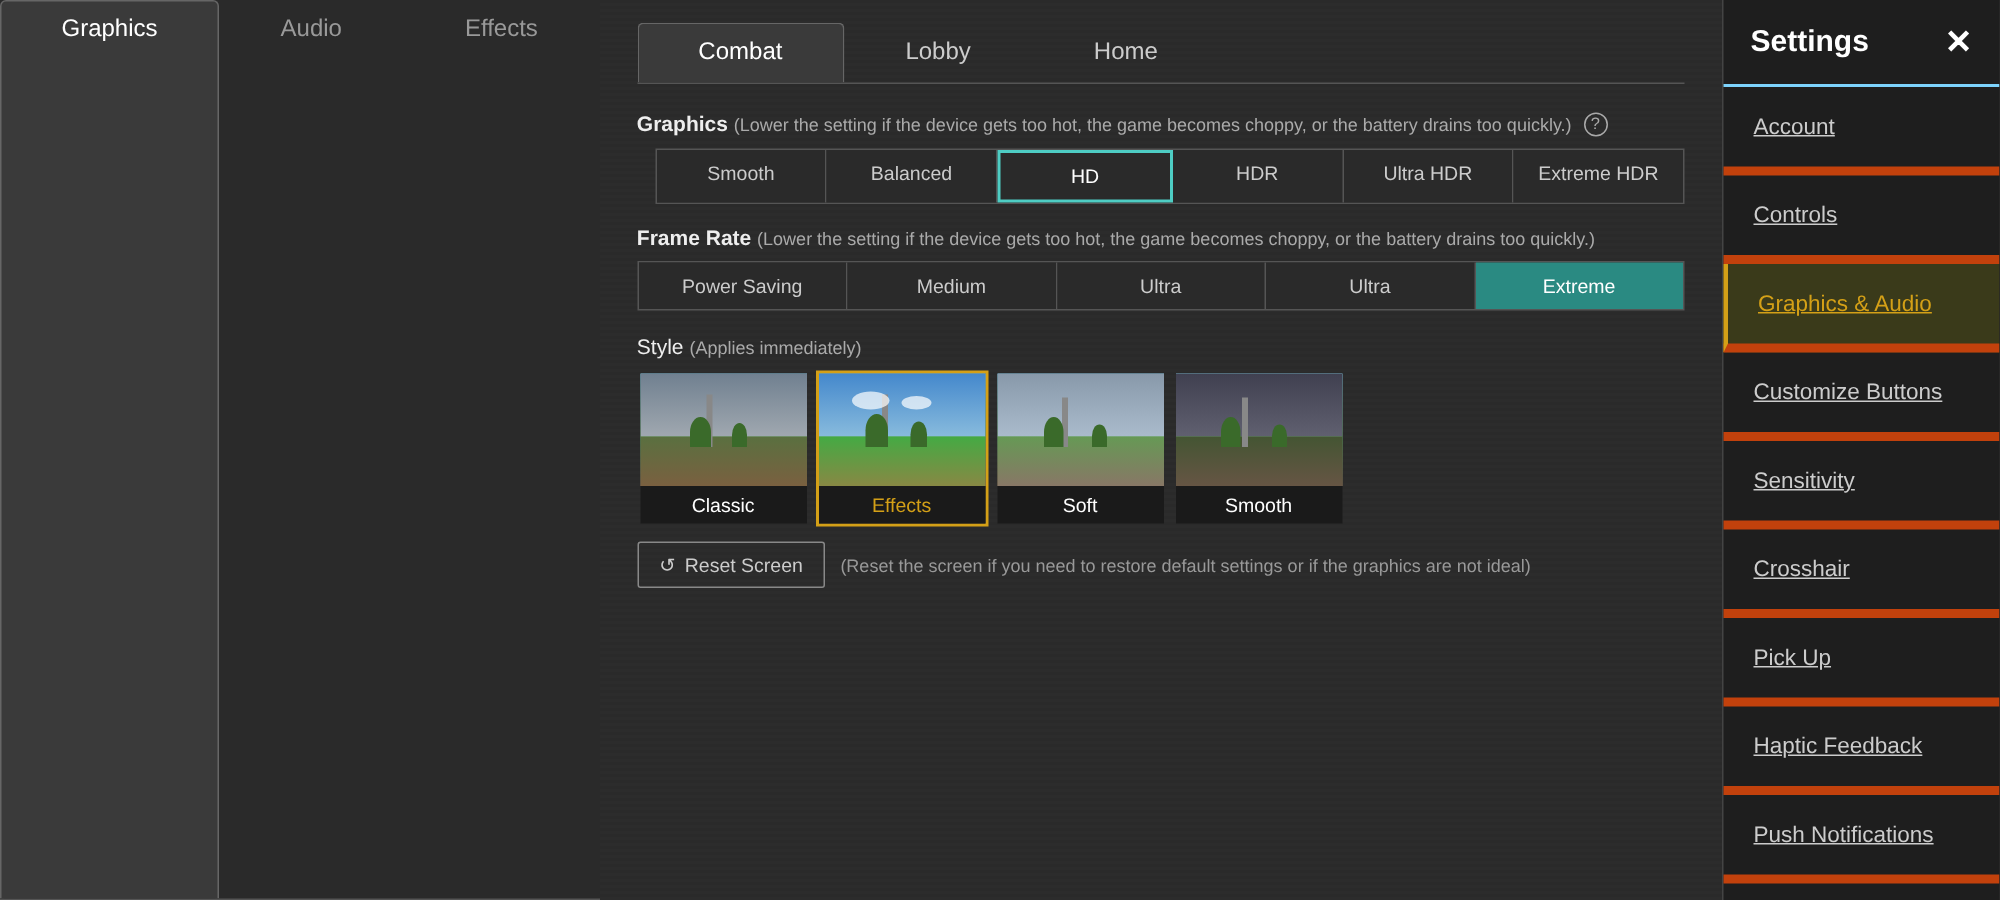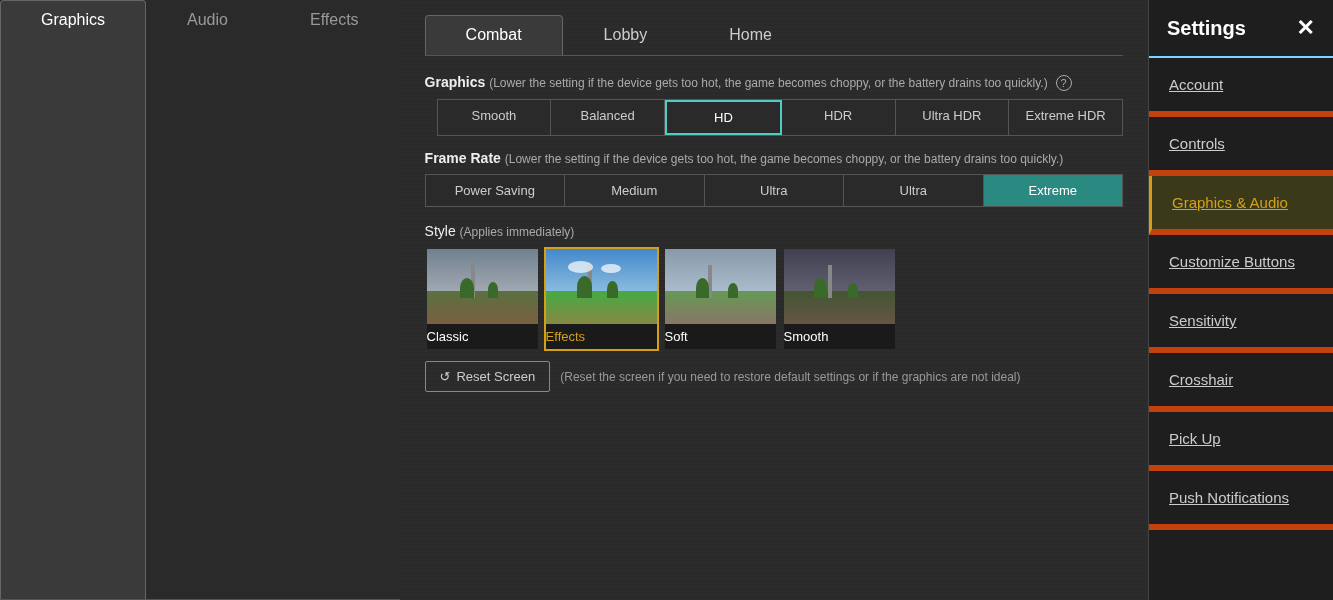--- a/index.html
+++ b/index.html
@@ -260,20 +260,21 @@
 
     
     .card-soft .sky { background: linear-gradient(180deg, #8899aa, #aabbcc); }
     .card-soft .ground { background: linear-gradient(180deg, #669955, #887766); }
 
     
     .card-movie .sky { background: linear-gradient(180deg, #404050, #606070); }
     .card-movie .ground { background: linear-gradient(180deg, #445533, #665544); }
 
     .style-card-name {
+      text-align: center;
       color: #fff;
       font-size: 13px;
       padding: 5px 0;
       background: #1a1a1a;
     }
     .style-card.selected .style-card-name {
       color: #d4a017;
     }
 
     
@@ -468,14 +469,15 @@
     <span class="sidebar-header-title">Settings</span>
     <span class="close-btn">✕</span>
   </div>
   <div class="sidebar-item">Account</div>
   <div class="sidebar-item">Controls</div>
   <div class="sidebar-item active">Graphics &amp; Audio</div>
   <div class="sidebar-item">Customize Buttons</div>
   <div class="sidebar-item">Sensitivity</div>
   <div class="sidebar-item">Crosshair</div>
   <div class="sidebar-item">Pick Up</div>
+  <div class="sidebar-item">Haptic Feedback</div>
   <div class="sidebar-item">Push Notifications</div>
 </div>
 
 </body></html>

